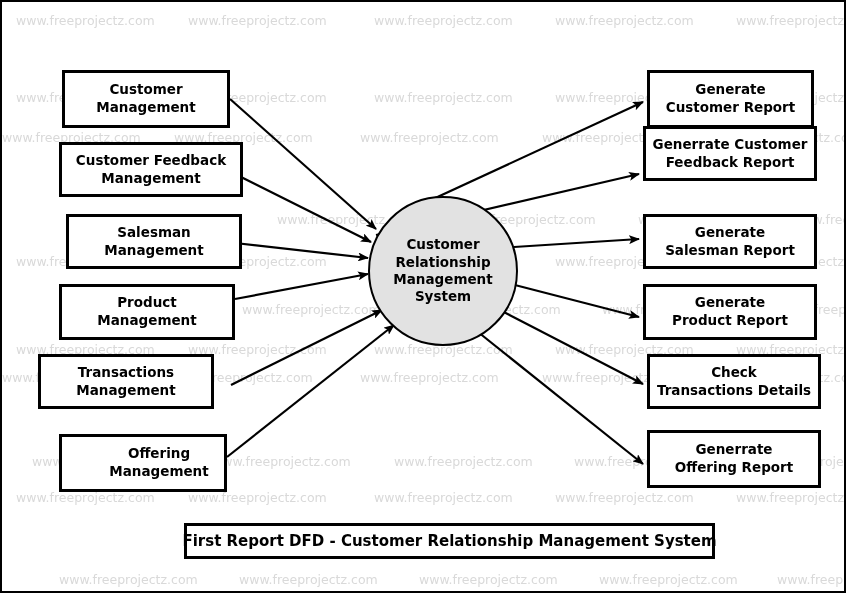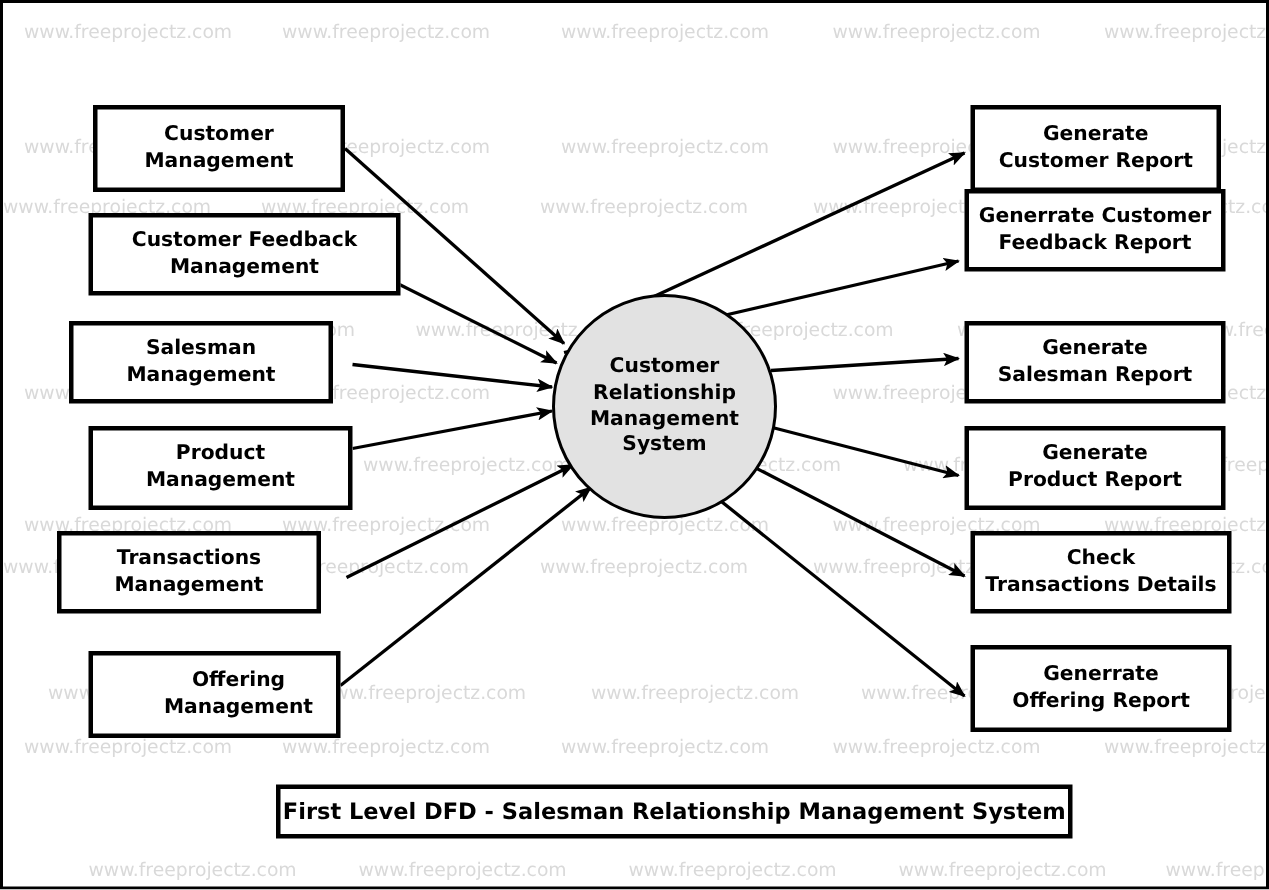--- a/index.html
+++ b/index.html
@@ -183,24 +183,24 @@
         <line x1="509" y1="282" x2="637" y2="315" stroke="#000000" stroke-width="2.2" marker-end="url(#ah)"></line>
         <line x1="498" y1="308" x2="641" y2="382" stroke="#000000" stroke-width="2.2" marker-end="url(#ah)"></line>
         <line x1="476" y1="330" x2="641" y2="462" stroke="#000000" stroke-width="2.2" marker-end="url(#ah)"></line>
       </g>
   </svg>
 
   <div id="nodes">
       <div class="node" style="left: 60px; top: 68px; width: 168px; height: 58px;">
         <span class="lbl">Customer<br>Management</span>
       </div>
-      <div class="node" style="left: 57px; top: 140px; width: 208px; height: 55px;">
+      <div class="node" style="left: 57px; top: 140px; width: 184px; height: 55px;">
         <span class="lbl">Customer Feedback<br>Management</span>
       </div>
-      <div class="node" style="left: 44px; top: 212px; width: 176px; height: 55px;">
+      <div class="node" style="left: 64px; top: 212px; width: 176px; height: 55px;">
         <span class="lbl">Salesman<br>Management</span>
       </div>
       <div class="node" style="left: 57px; top: 282px; width: 176px; height: 56px;">
         <span class="lbl">Product<br>Management</span>
       </div>
       <div class="node" style="left: 36px; top: 352px; width: 176px; height: 55px;">
         <span class="lbl">Transactions<br>Management</span>
       </div>
       <div class="node" style="left: 57px; top: 432px; width: 168px; height: 58px; padding-left: 36px;">
         <span class="lbl">Offering<br>Management</span>
@@ -223,16 +223,16 @@
       <div class="node" style="left: 645px; top: 428px; width: 174px; height: 58px;">
         <span class="lbl">Generrate<br>Offering Report</span>
       </div>
     </div>
 
   <div class="process" id="process-node" style="left: 366px; top: 194px; width: 150px; height: 150px;">
     <span class="lbl">Customer<br>Relationship<br>Management<br>System</span>
   </div>
 
   <div id="caption-box" style="left: 182px; top: 521px; width: 531px; height: 36px;">
-    <span>First Level DFD - Salesman Relationship Management System</span>
+    <span>First Report DFD - Customer Relationship Management System</span>
   </div>
 
 </div>
 
 </body></html>

